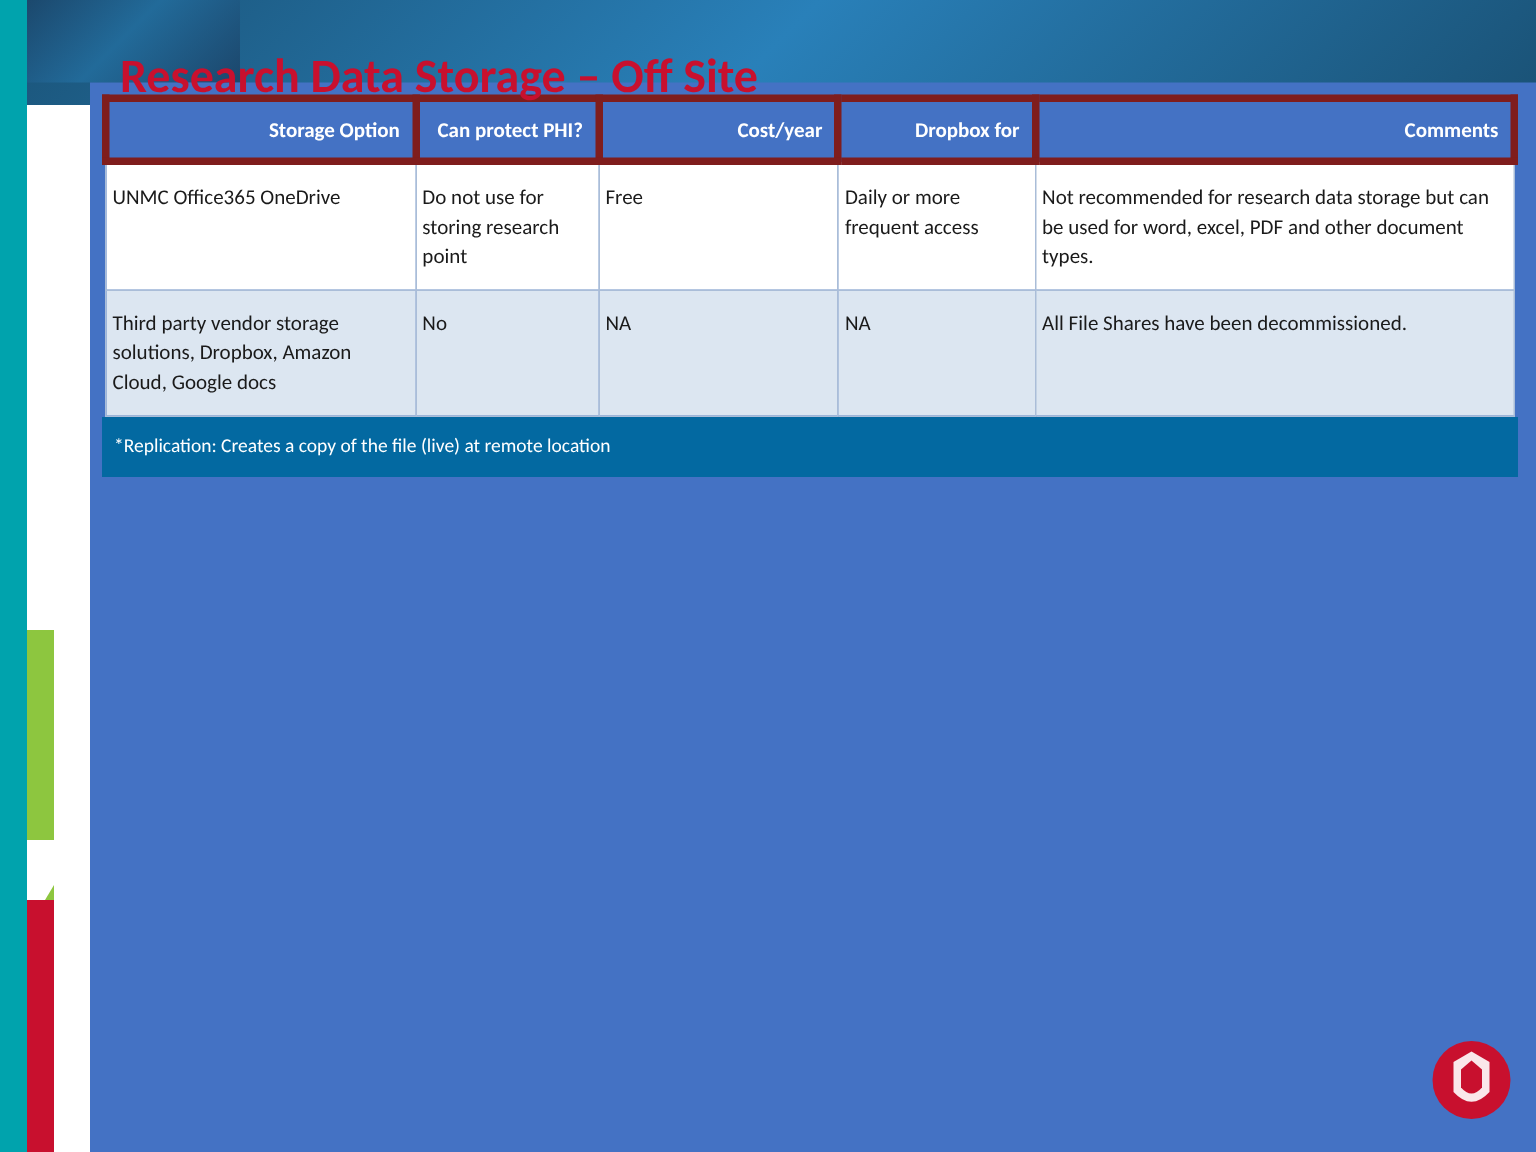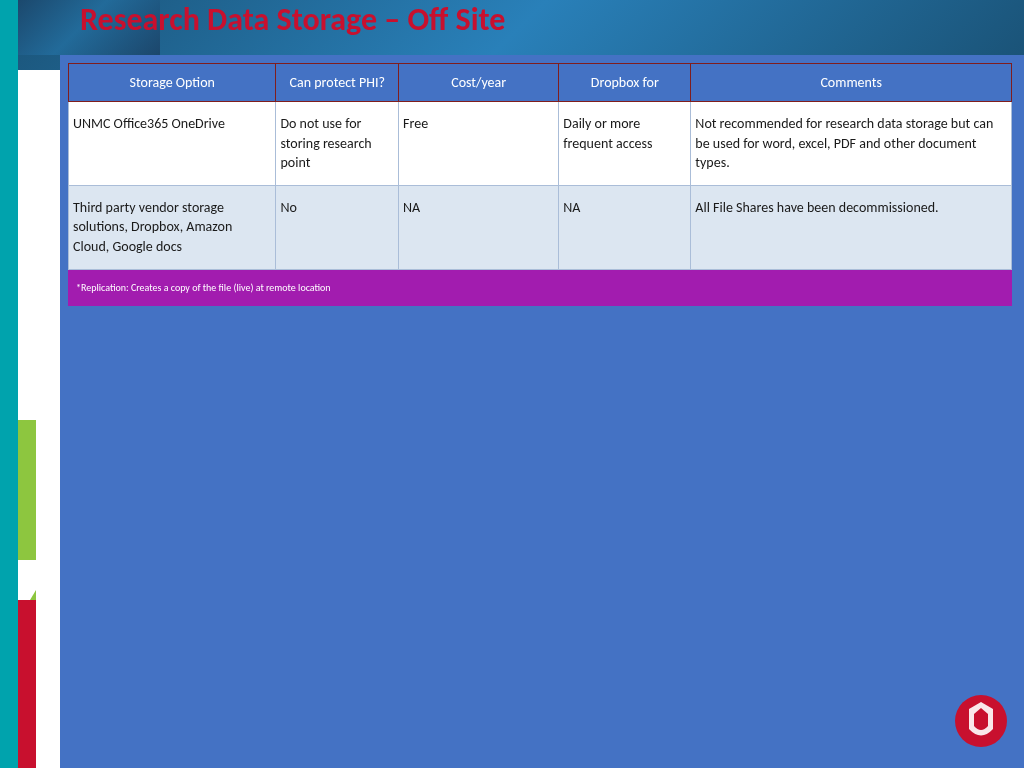--- a/index.html
+++ b/index.html
@@ -62,21 +62,21 @@
 
     
     .header {
       position: absolute;
       top: 0;
       left: 0;
       right: 0;
       height: 70px;
       background: linear-gradient(135deg, #1a5276 0%, #2980b9 50%, #1a5276 100%);
       display: flex;
-      align-items: flex-start;
+      align-items: flex-end;
       padding-left: 70px;
       padding-right: 36px;
     }
 
     .header-image-placeholder {
       position: absolute;
       left: 0;
       top: 0;
       width: 160px;
       height: 55px;
@@ -108,24 +108,24 @@
     .data-table {
       width: 100%;
       border-collapse: collapse;
       font-size: 14px;
     }
 
     
     .data-table thead tr th {
       background: #4472C4;
       color: #ffffff;
-      font-weight: normal;
+      font-weight: bold;
       padding: 10px 8px;
-      text-align: center;
-      border: 1px solid #7f1d1d;
+      text-align: right;
+      border: 5px solid #7f1d1d;
       vertical-align: top;
     }
 
     
     .data-table tbody tr:nth-child(odd) {
       background: #ffffff;
     }
 
     .data-table tbody tr:nth-child(even) {
       background: #dce6f1;
@@ -135,24 +135,24 @@
       padding: 12px 4px;
       border: 1px solid #aabdd8;
       vertical-align: top;
       color: #1a1a1a;
       font-size: 14px;
       line-height: 1.4;
     }
 
     
     .footer-note {
-      background: #a21caf;
+      background: #0369a1;
       color: #ffffff;
       padding: 10px 8px;
-      font-size: 10px;
+      font-size: 13px;
       line-height: 1.6;
       margin-top: 0;
     }
 
     
     .col-storage { width: 22%; }
     .col-phi { width: 13%; }
     .col-cost { width: 17%; }
     .col-suitable { width: 14%; }
     .col-comments { width: 34%; }

